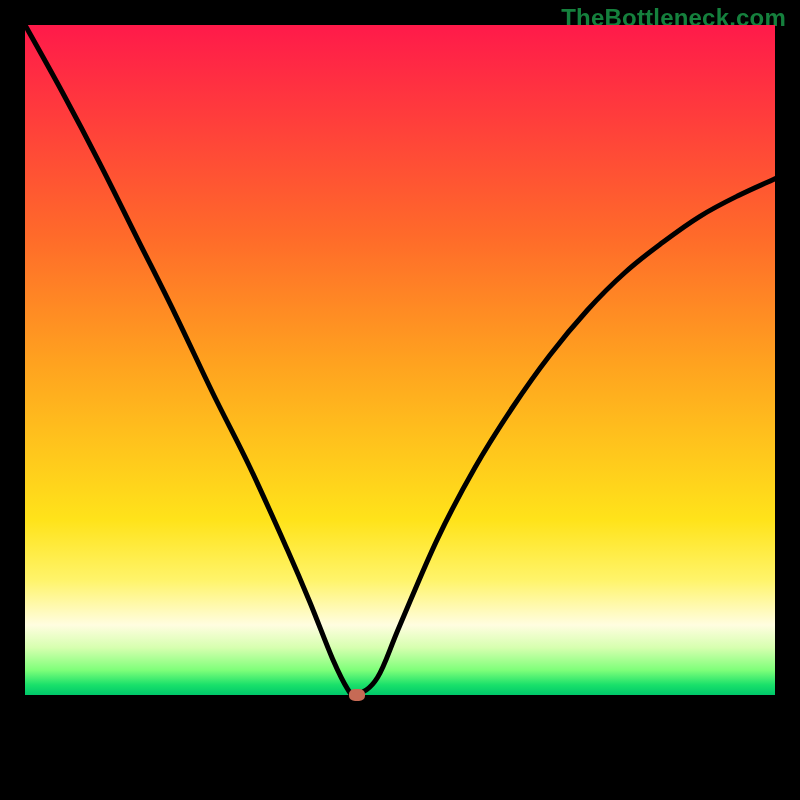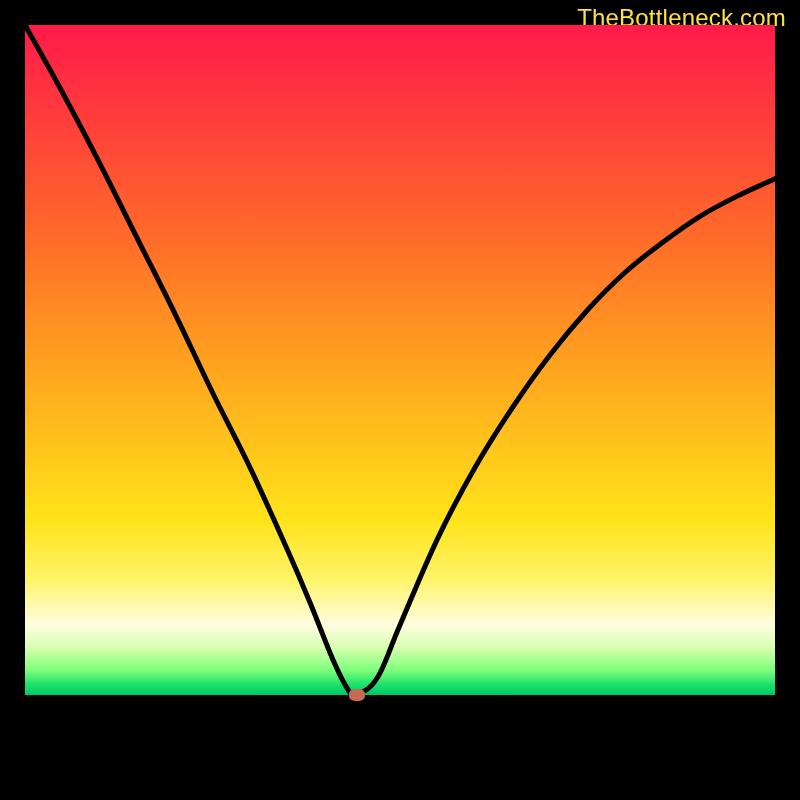--- a/index.html
+++ b/index.html
@@ -55,23 +55,23 @@
     width: 16px;
     height: 12px;
     border-radius: 6px / 5px;
     background: #c66a55;
     transform: translate(-50%, -50%);
   }
   .watermark {
     position: absolute;
     top: 4px;
     right: 14px;
-    color: #fde047;
+    color: #15803d;
     font-size: 24px;
-    font-weight: 400;
+    font-weight: 700;
     letter-spacing: 0.2px;
     user-select: none;
   }
 </style>
 </head>
 <body>
 
 <div class="watermark">TheBottleneck.com</div>
 
 <div class="frame">

